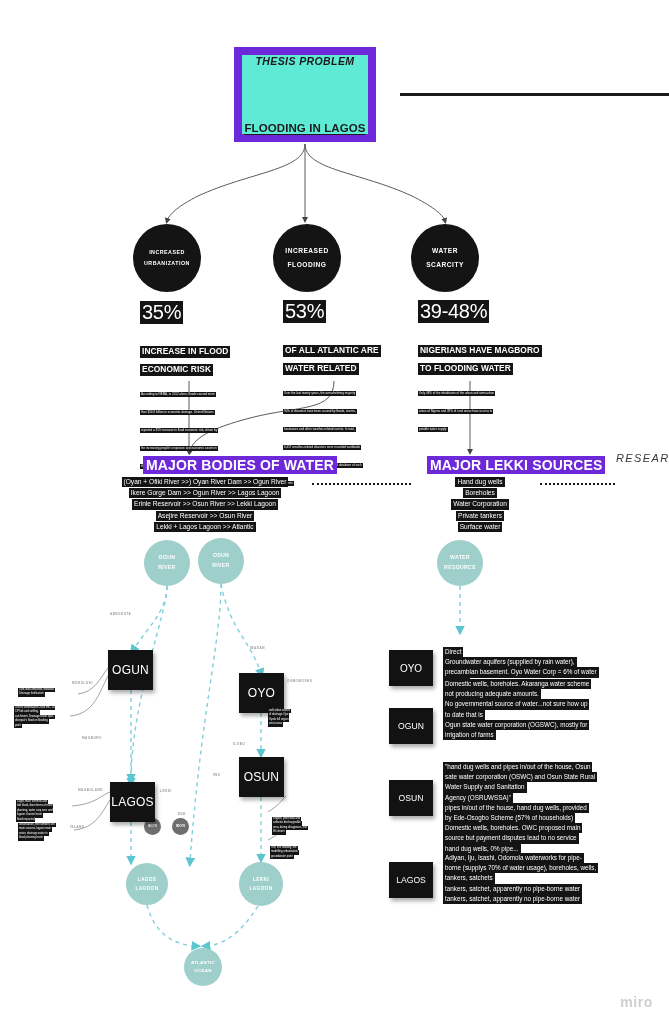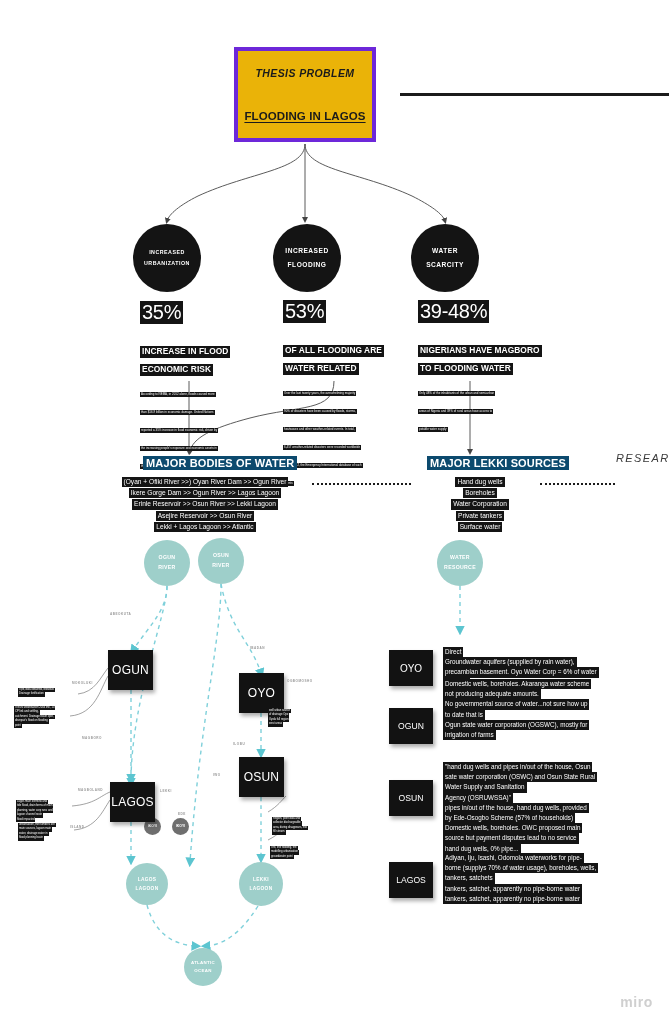--- a/index.html
+++ b/index.html
@@ -11,22 +11,22 @@
   }
   .canvas{position:absolute;inset:0;}
   .abs{position:absolute;}
 
   
   svg.links{position:absolute;left:0;top:0;width:669px;height:1024px;pointer-events:none;}
 
   
   #thesis-box{
     left:234px;top:47px;width:142px;height:95px;
-    border:4px solid #6d28d9;background:#eab308;
-    display:flex;flex-direction:column;align-items:center;justify-content:center;
+    border:8px solid #6d28d9;background:#5eead4;
+    display:flex;flex-direction:column;align-items:center;justify-content:space-between;
     gap:13px;box-sizing:border-box;
   }
   #thesis-box .t1{font-style:italic;font-weight:bold;font-size:10.5px;letter-spacing:.4px;color:#1b1b1b;}
   #thesis-box .t2{font-weight:bold;font-size:11.5px;letter-spacing:.1px;color:#1b1b1b;
     text-decoration:underline;text-underline-offset:2px;margin-top:18px;}
 
   
   #top-rule{left:400px;top:93px;width:275px;height:3px;background:#1b1b1b;}
 
   
@@ -57,21 +57,21 @@
   .stat .fine span{
     display:inline-block;background:#141414;color:#fff;
     font-size:2.9px;line-height:1.62;padding:0 1px;letter-spacing:.05px;
   }
   #stat-urbanization{left:140px;top:301px;}
   #stat-flooding{left:283px;top:300px;}
   #stat-scarcity{left:418px;top:300px;width:135px;}
 
   
   .chip-head{
-    background:#0c4a6e;color:#fff;font-weight:bold;font-size:11px;
+    background:#6d28d9;color:#fff;font-weight:bold;font-size:14px;
     letter-spacing:.15px;padding:1px 3px;display:inline-block;
   }
   #head-bodies{left:143px;top:456px;}
   #head-sources{left:427px;top:456px;}
 
   
   .chip-list{display:flex;flex-direction:column;align-items:center;gap:1px;}
   .chip-list span{
     background:#141414;color:#fff;font-size:6.6px;line-height:1.55;
     padding:0 2px;display:inline-block;white-space:nowrap;
@@ -258,21 +258,21 @@
       <span>than $16.9 billion in economic damage. United Nations</span><br>
       <span>reported a 35% increase in flood economic risk, driven by</span><br>
       <span>the increasing people's exposure and economic assets in</span><br>
       <span>the last decades (UNISDR, 2015)</span>
     </div>
   </div>
 
   <div class="abs stat" id="stat-flooding">
     <div><span class="big">53%</span></div>
     <div class="lab">
-      <span>OF ALL FLOODING ARE</span><br>
+      <span>OF ALL ATLANTIC ARE</span><br>
       <span>WATER RELATED</span>
     </div>
     <div class="fine">
       <span>Over the last twenty years, the overwhelming majority</span><br>
       <span>90% of disasters have been caused by floods, storms,</span><br>
       <span>heatwaves and other weather-related events. In total,</span><br>
       <span>6,457 weather-related disasters were recorded worldwide</span><br>
       <span>by EM-DAT, the Emergency International database of such</span><br>
       <span>events</span>
     </div>

